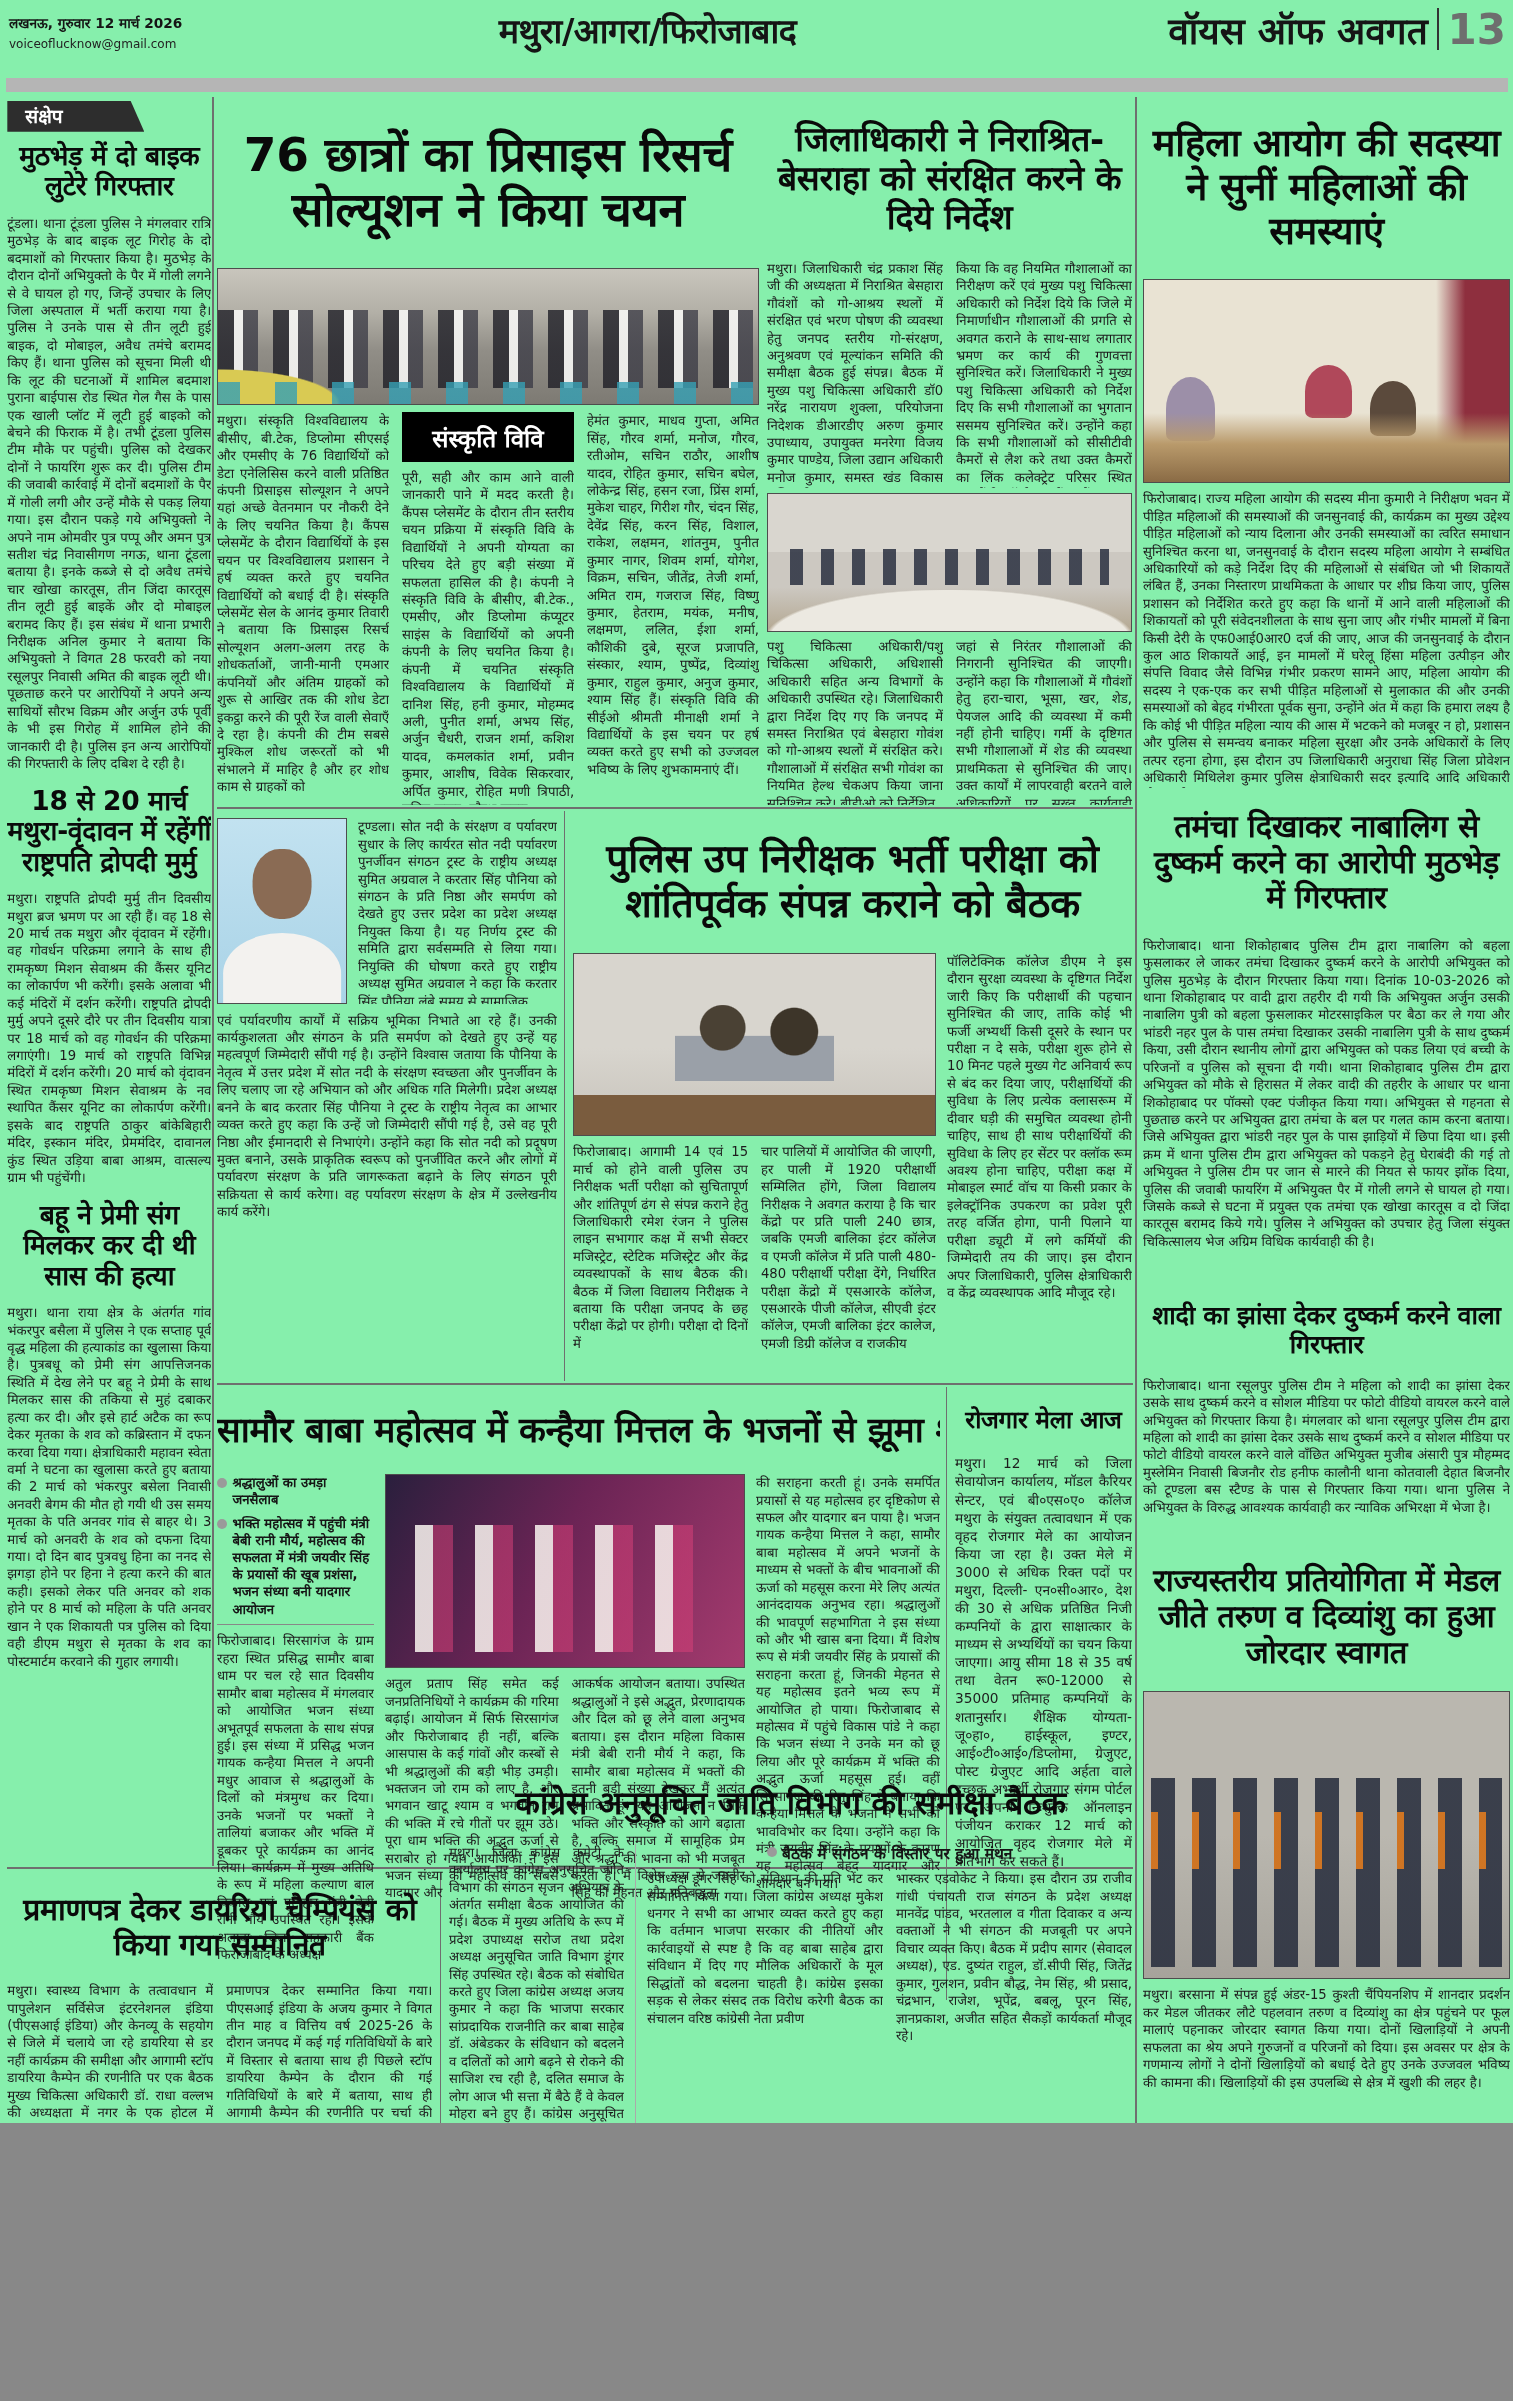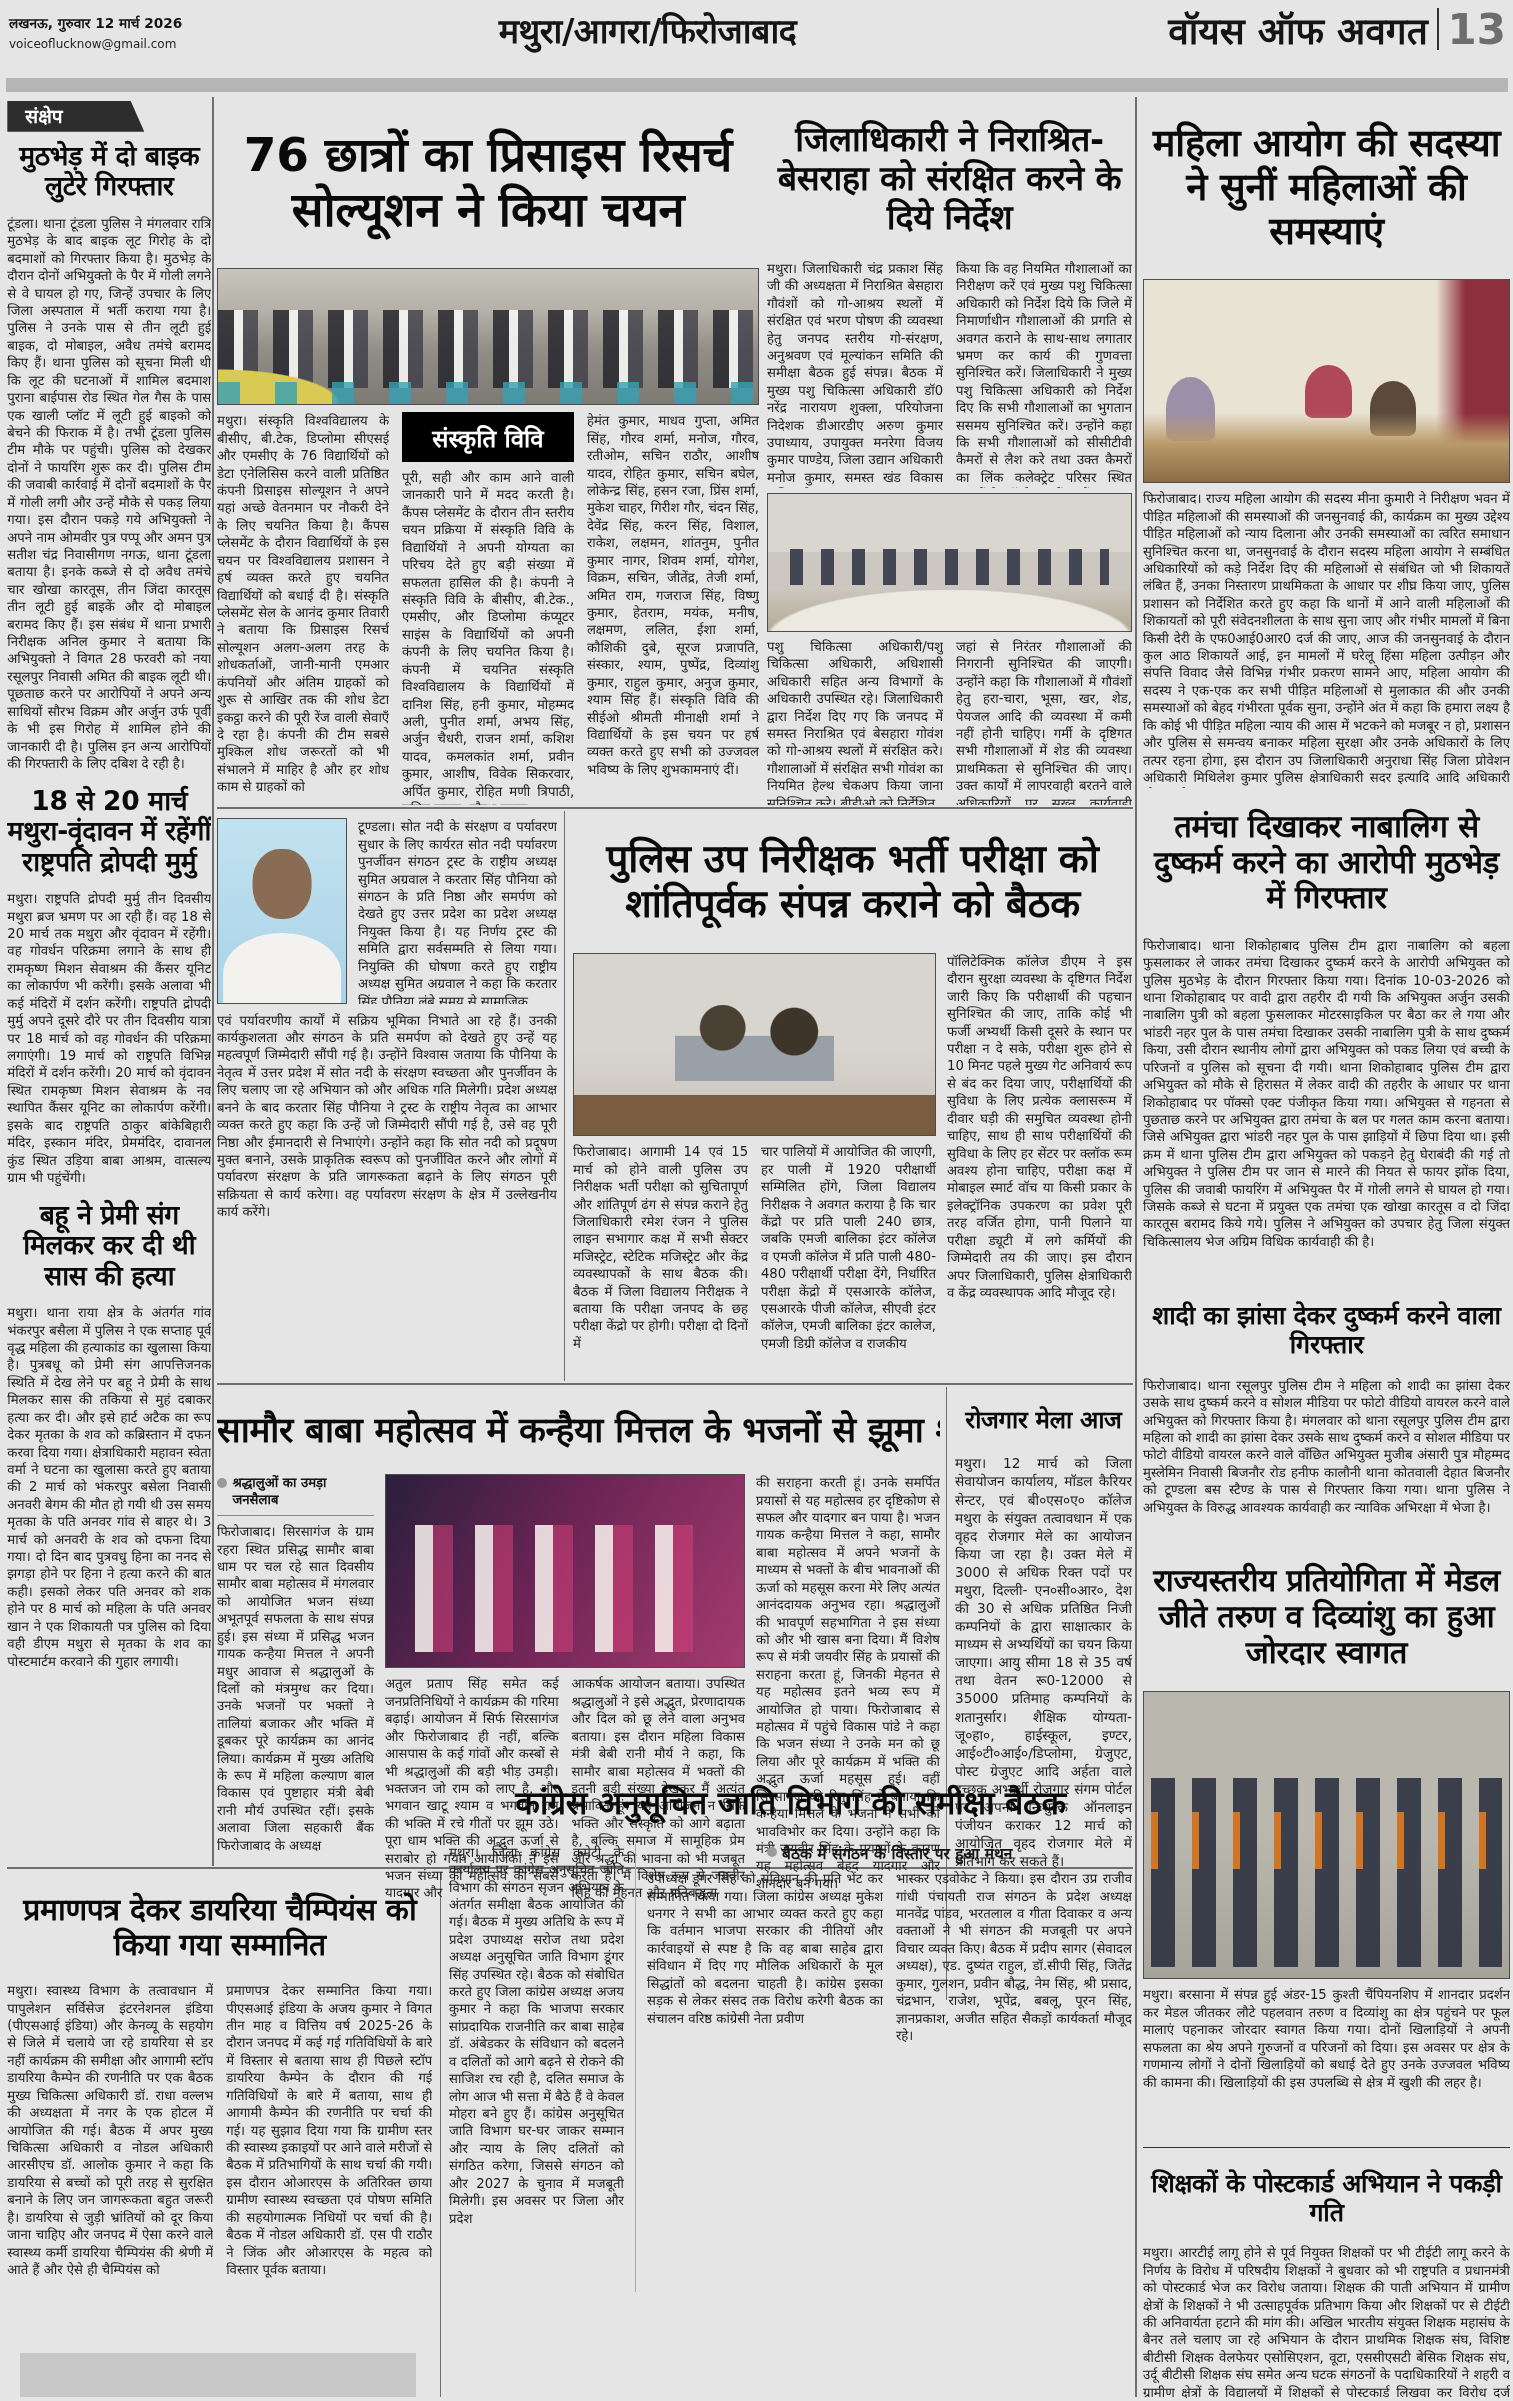--- a/index.html
+++ b/index.html
@@ -1,19 +1,19 @@
 <!DOCTYPE html>
 <html style="font-size:14.6px"><head>
 <meta charset="utf-8">
 <style>
   html,body{margin:0;padding:0;background:#888;}
   *{box-sizing:border-box;}
   .page{
-    position:relative;width:1513px;height:2401px;margin:0 auto;
-    background:#e5e5e5;color:#151515;
+    position:relative;width:1513px;height:2123px;margin:0 auto;
+    background:#86efac;color:#151515;
     font-family:"DejaVu Sans",sans-serif;overflow:hidden;
   }
   
   .dateline{position:absolute;left:9px;top:12.8px;font-size:13.7px;font-weight:700;}
   .email{position:absolute;left:9px;top:37px;font-size:12px;color:#222;}
   .region{position:absolute;left:383px;top:7.3px;width:529px;text-align:center;
     font-size:34px;font-weight:800;letter-spacing:-0.5px;}
   .paperwrap{position:absolute;left:1123px;top:3.7px;width:383px;display:flex;
     align-items:center;justify-content:flex-end;gap:9px;}
   .papername{font-size:37px;font-weight:800;}
@@ -176,20 +176,24 @@
   </section>
 
   <section class="abs" style="left:217px;top:1387px;width:723px;height:613px;">
     <h1 class="hl" style="font-size:35px;white-space:nowrap;">सामौर बाबा महोत्सव में कन्हैया मित्तल के भजनों से झूमा शहर</h1>
     <div style="display:flex;gap:11px;margin-top:9px;height:548px;">
       <div style="width:157px;flex:0 0 auto;">
         <div class="bullet-row">
           <span class="dot"></span>
           <span>श्रद्धालुओं का उमड़ा जनसैलाब</span>
         </div>
+        <div class="bullet-row">
+          <span class="dot"></span>
+          <span>भक्ति महोत्सव में पहुंची मंत्री बेबी रानी मौर्य, महोत्सव की सफलता में मंत्री जयवीर सिंह के प्रयासों की खूब प्रशंसा, भजन संध्या बनी यादगार आयोजन</span>
+        </div>
         <div class="subhead-line"></div>
         <div class="bt" style="height:383px;">फिरोजाबाद। सिरसागंज के ग्राम रहरा स्थित प्रसिद्ध सामौर बाबा धाम पर चल रहे सात दिवसीय सामौर बाबा महोत्सव में मंगलवार को आयोजित भजन संध्या अभूतपूर्व सफलता के साथ संपन्न हुई। इस संध्या में प्रसिद्ध भजन गायक कन्हैया मित्तल ने अपनी मधुर आवाज से श्रद्धालुओं के दिलों को मंत्रमुग्ध कर दिया। उनके भजनों पर भक्तों ने तालियां बजाकर और भक्ति में डूबकर पूरे कार्यक्रम का आनंद लिया। कार्यक्रम में मुख्य अतिथि के रूप में महिला कल्याण बाल विकास एवं पुष्टाहार मंत्री बेबी रानी मौर्य उपस्थित रहीं। इसके अलावा जिला सहकारी बैंक फिरोजाबाद के अध्यक्ष</div>
       </div>
       <div style="width:360px;flex:0 0 auto;">
         <div class="photo ph-samaur" style="height:194px;"></div>
         <div class="cols" style="height:340px;margin-top:7.3px;">
           <div class="bt">अतुल प्रताप सिंह समेत कई जनप्रतिनिधियों ने कार्यक्रम की गरिमा बढ़ाई। आयोजन में सिर्फ सिरसागंज और फिरोजाबाद ही नहीं, बल्कि आसपास के कई गांवों और कस्बों से भी श्रद्धालुओं की बड़ी भीड़ उमड़ी। भक्तजन जो राम को लाए है, और भगवान खाटू श्याम व भगवान राम की भक्ति में रचे गीतों पर झूम उठे। पूरा धाम भक्ति की अद्भुत ऊर्जा से सराबोर हो गया। आयोजकों ने इस भजन संध्या को महोत्सव का सबसे यादगार और</div>
           <div class="bt">आकर्षक आयोजन बताया। उपस्थित श्रद्धालुओं ने इसे अद्भुत, प्रेरणादायक और दिल को छू लेने वाला अनुभव बताया। इस दौरान महिला विकास मंत्री बेबी रानी मौर्य ने कहा, कि सामौर बाबा महोत्सव में भक्तों की इतनी बड़ी संख्या देखकर मैं अत्यंत प्रभावित हूं। यह आयोजन न सिर्फ भक्ति और संस्कृति को आगे बढ़ाता है, बल्कि समाज में सामूहिक प्रेम और श्रद्धा की भावना को भी मजबूत करता है। मैं विशेष रूप से जयवीर सिंह की मेहनत और प्रतिबद्धता</div>
         </div>
       </div>

